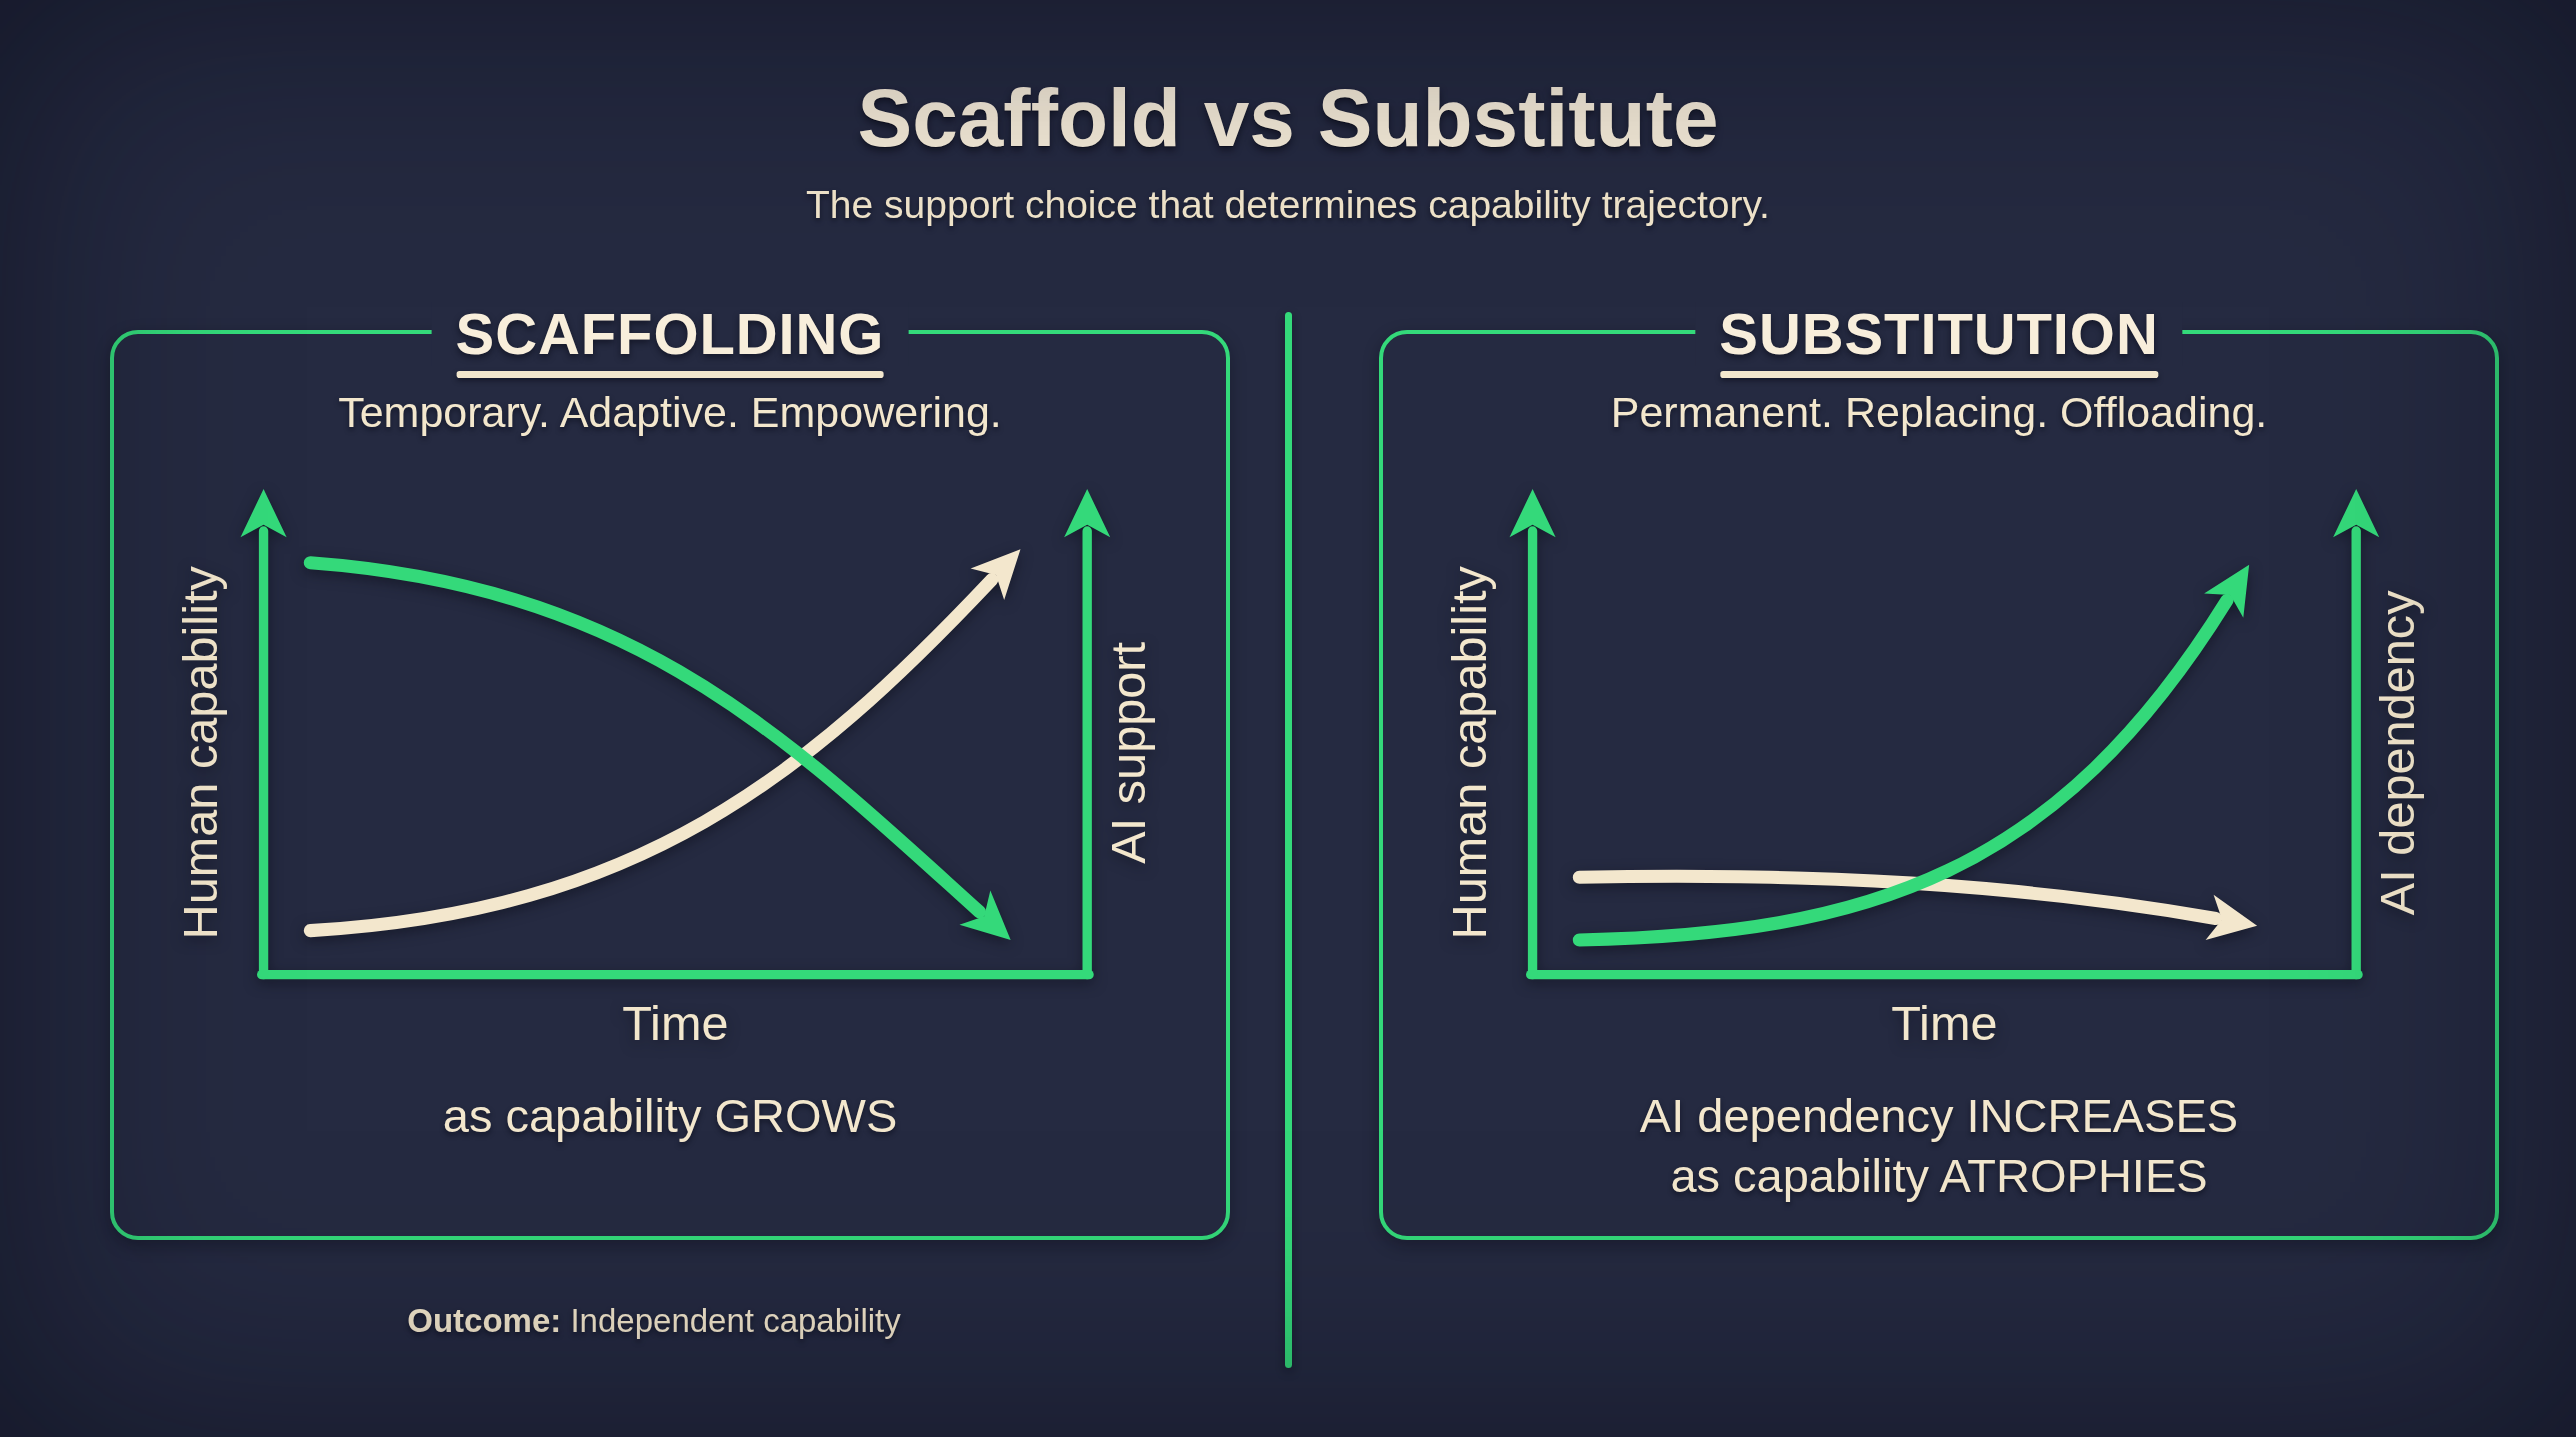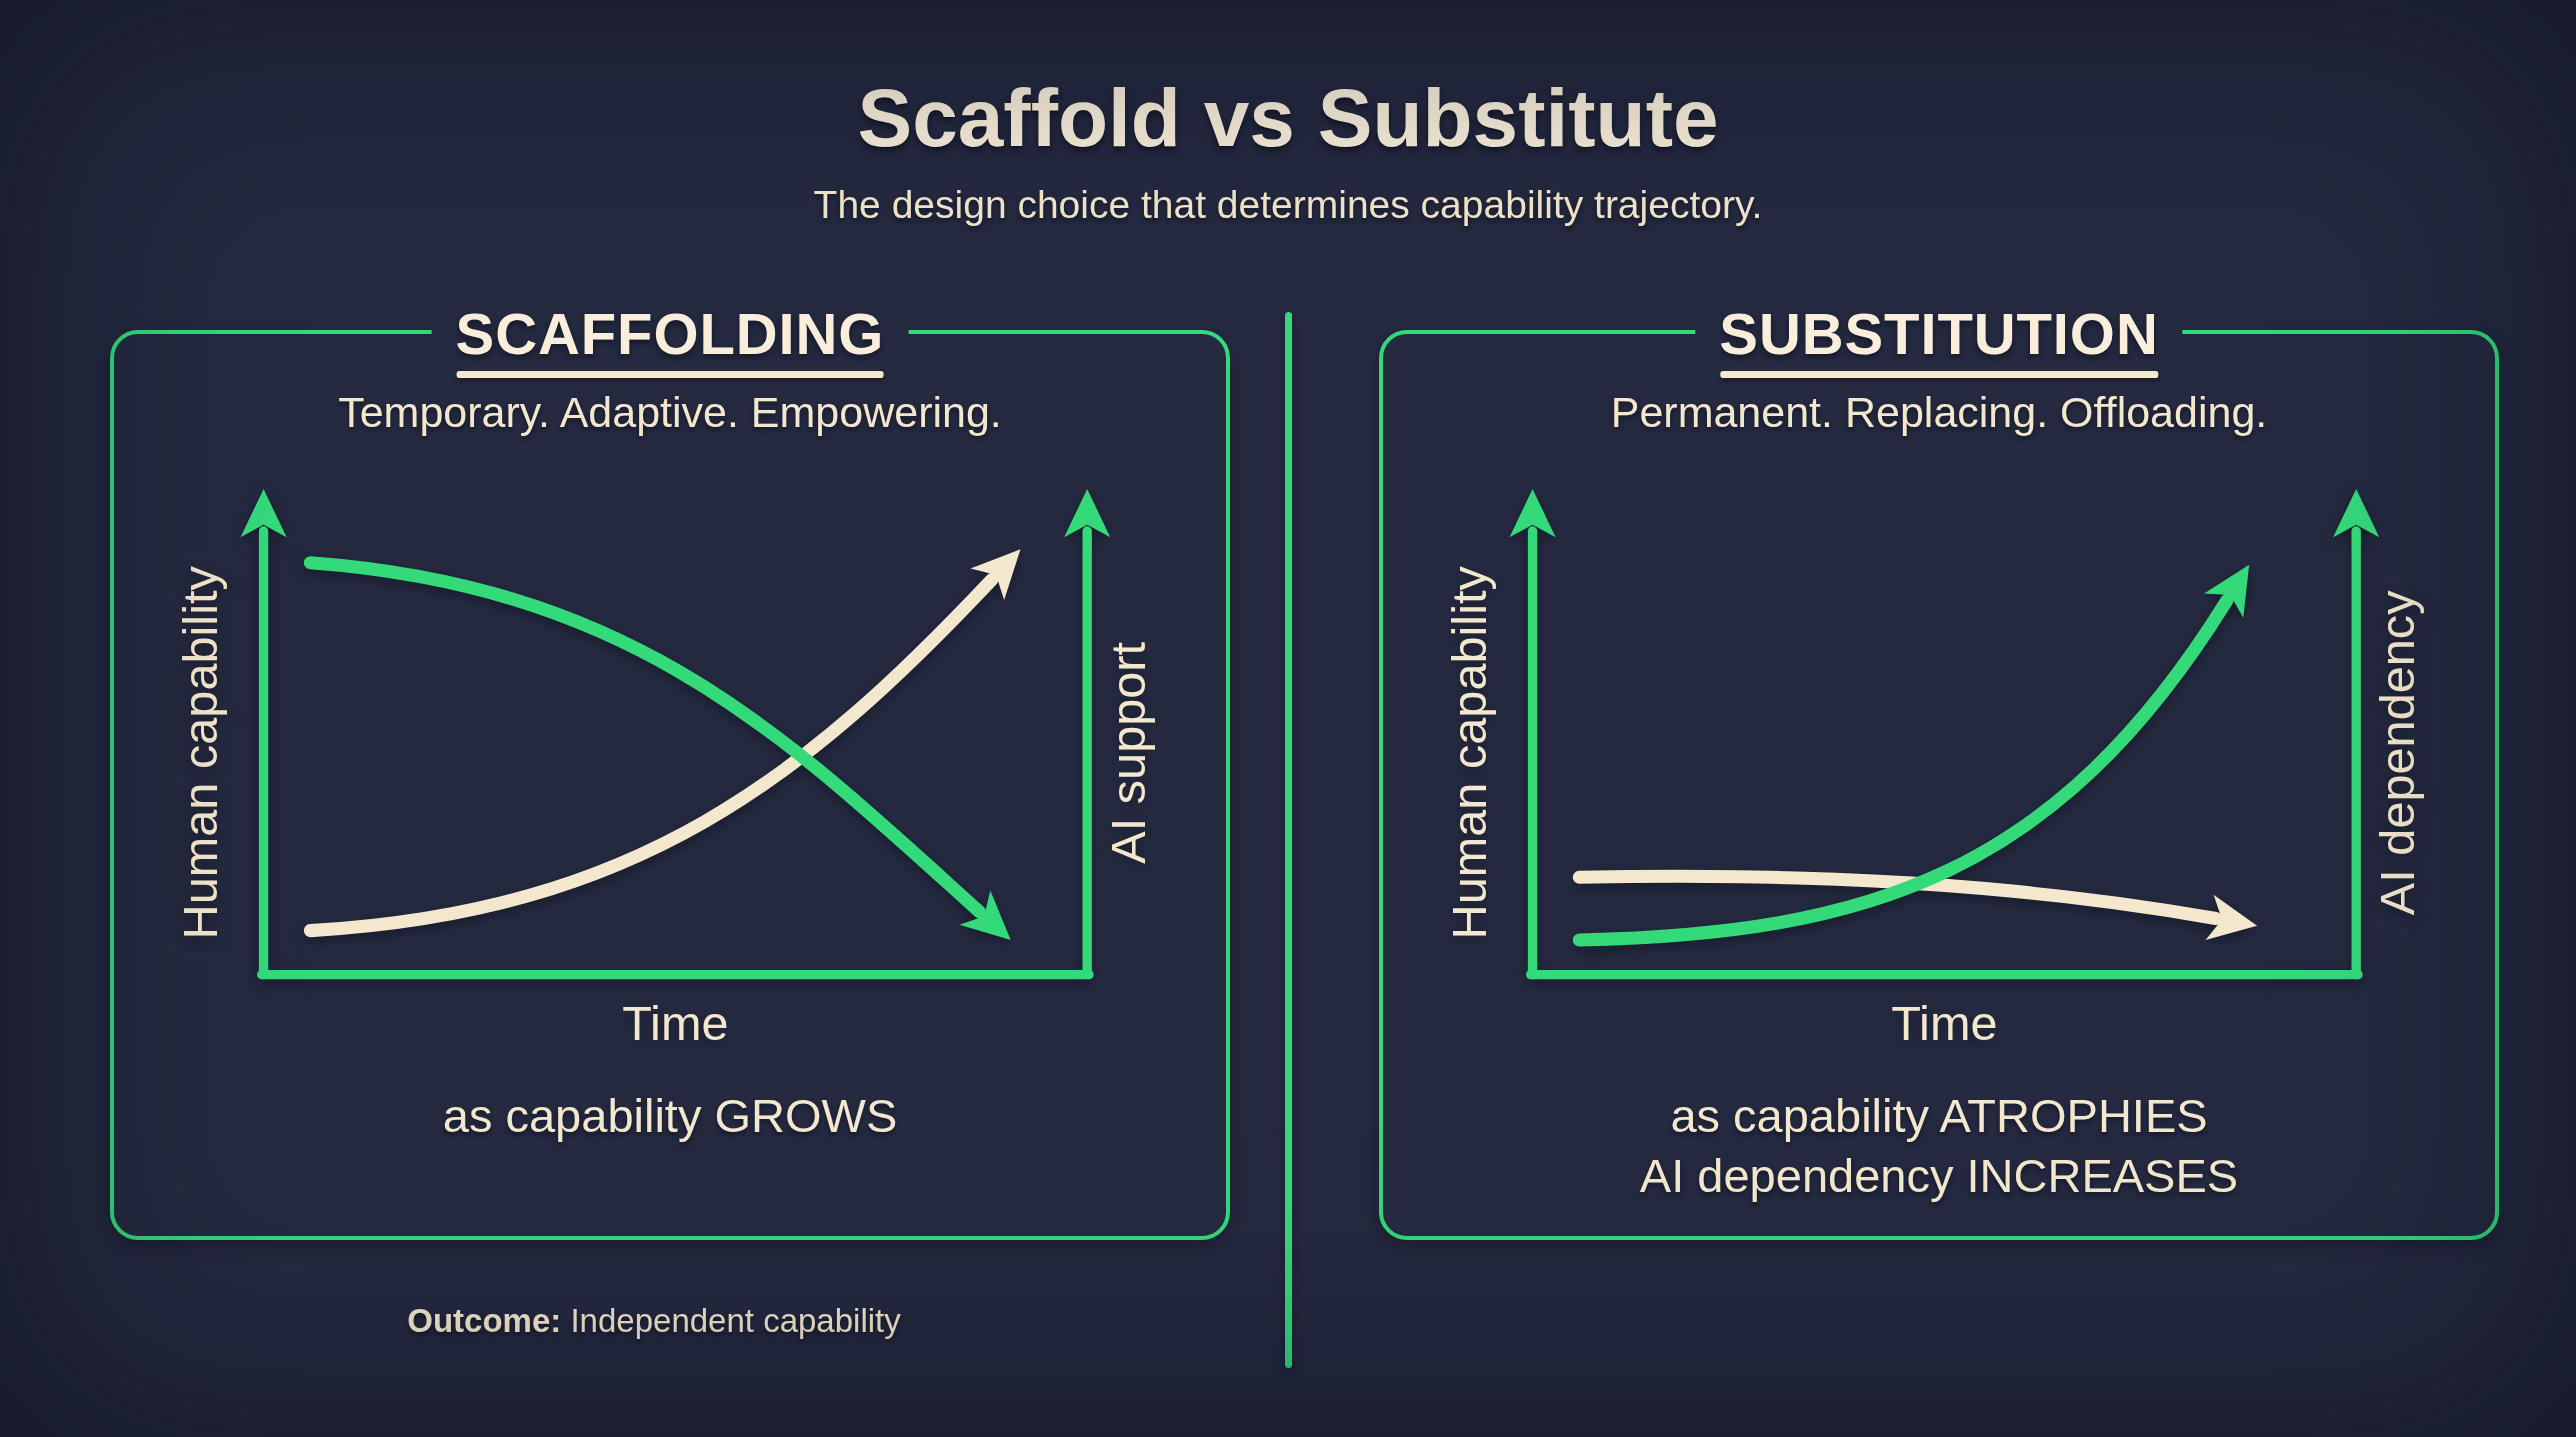--- a/index.html
+++ b/index.html
@@ -97,21 +97,21 @@
     color:var(--cream);
     text-shadow:0 2.8px 5.6px rgba(8,10,22,.55);
   }
   .outcome-label{font-weight:700;}
 </style>
 </head>
 <body>
 
 <div class="canvas">
   <h1 class="page-title">Scaffold vs Substitute</h1>
-  <p class="page-subtitle">The design choice that determines capability trajectory.</p>
+  <p class="page-subtitle">The support choice that determines capability trajectory.</p>
 
   <div class="divider"></div>
 
   <section class="panel panel-left">
     <div class="panel-box">
       <div class="panel-title-wrap">
         <span class="panel-title">SCAFFOLDING</span>
         <div class="title-underline"></div>
       </div>
       <div class="panel-tagline">Temporary. Adaptive. Empowering.</div>
@@ -177,21 +177,21 @@
         <g>
             <path d="M170,448 C420,443 640,455 850,492" fill="none" stroke="#f3e7cd" stroke-width="14" stroke-linecap="round" marker-end="url(#curveArrow_1_0)"></path>
             <path d="M170,515 C480,508 680,445 862,152" fill="none" stroke="#34d97a" stroke-width="14" stroke-linecap="round" marker-end="url(#curveArrow_1_1)"></path>
           </g>
         <text x="70" y="315" text-anchor="middle" transform="rotate(-90 70 315)">Human capability</text>
         <text x="1062" y="315" text-anchor="middle" transform="rotate(-90 1062 315)">AI dependency</text>
         <text x="560" y="622" text-anchor="middle">Time</text>
       </svg>
 
       <div class="panel-caption">
+        <div>AI dependency INCREASES</div>
         <div>as capability ATROPHIES</div>
-        <div>AI dependency INCREASES</div>
       </div>
     </div>
   </section>
 
   <div class="vignette"></div>
 </div>
 
 
 </body></html>

